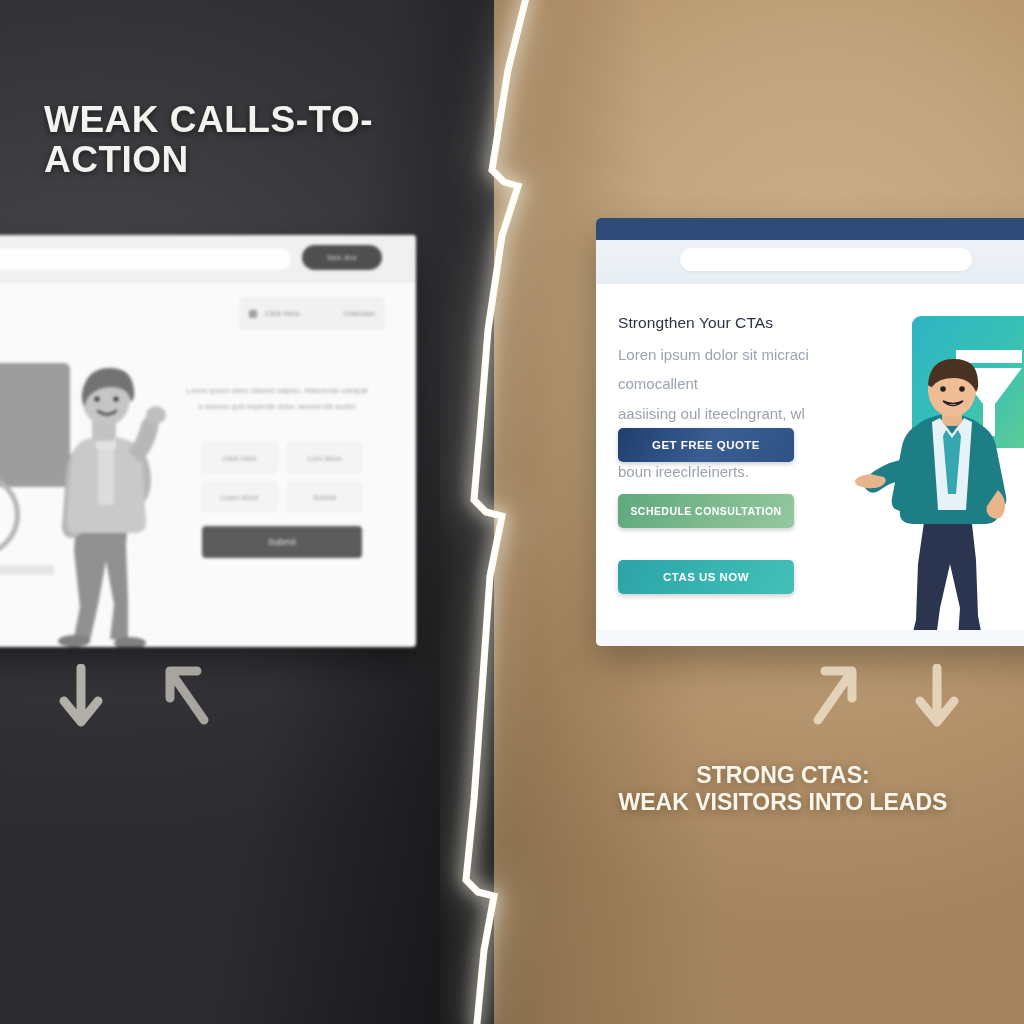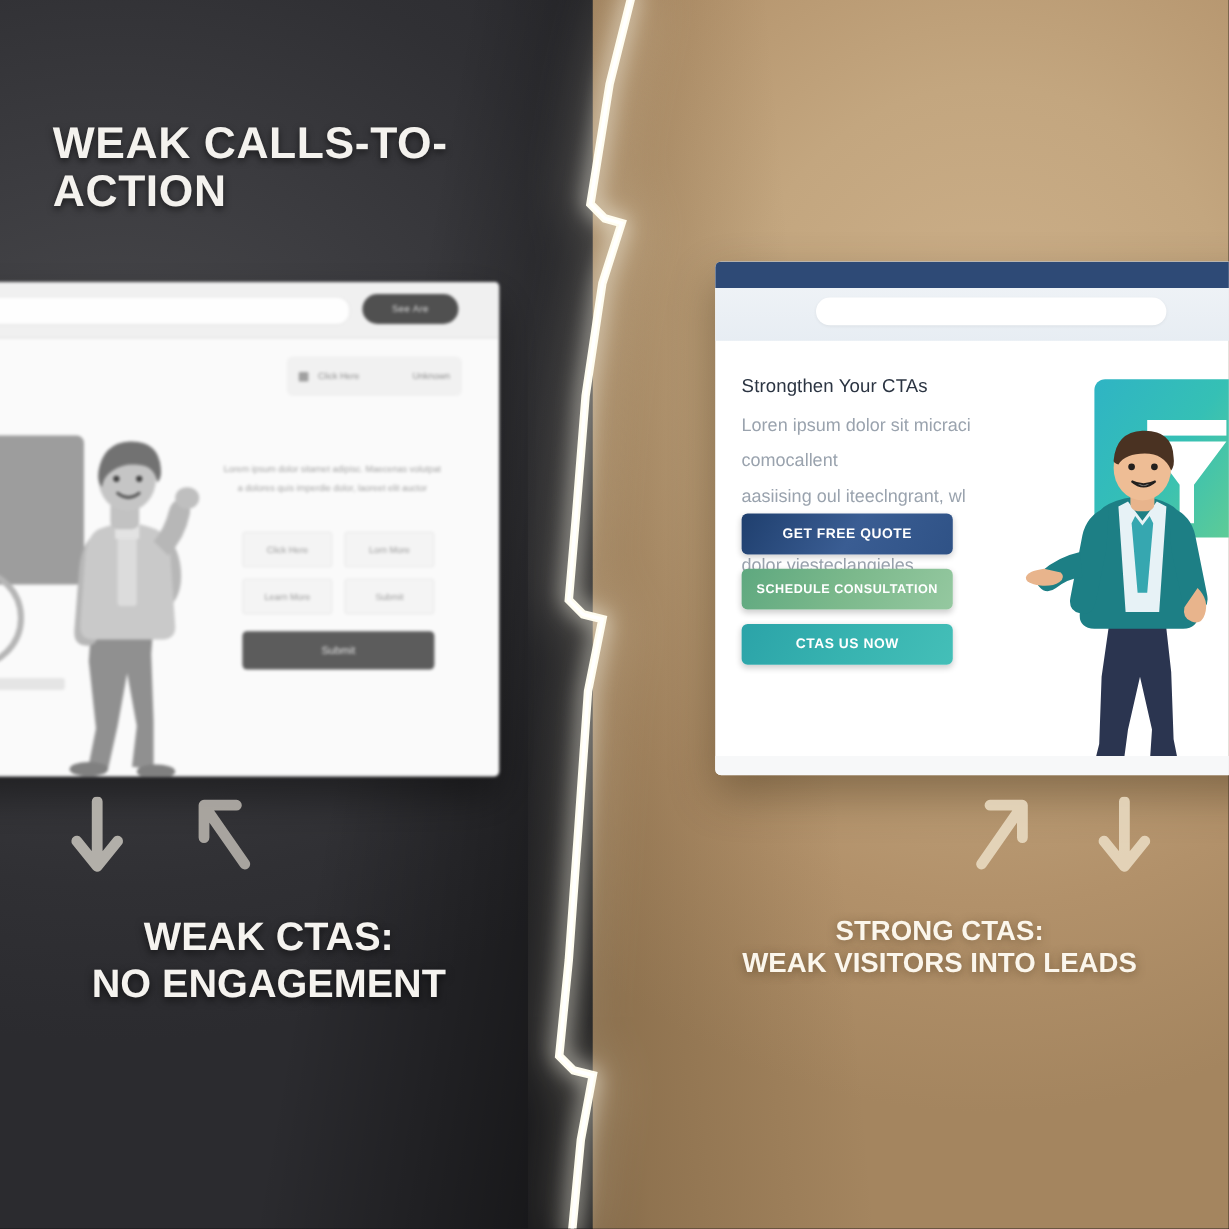--- a/index.html
+++ b/index.html
@@ -155,21 +155,21 @@
   .mr-h2 {
     position:absolute; left:22px; top:96px;
     font-size:15.5px; color:#2b3442; font-weight:400; letter-spacing:0.1px;text-align:right;
   }
   .mr-body {
     position:absolute; left:22px; top:122px; width:236px;
     font-size:15px; color:#9aa3ae; line-height:1.95;
   }
   .mr-ctas { position:absolute; left:22px; top:210px; width:176px; }
   .cta {
-    height:34px; border-radius:5px; margin-bottom:12px;
+    height:34px; border-radius:5px; margin-bottom:32px;
     display:flex; align-items:center; justify-content:center;
     color:#fff; font-size:11.5px; font-weight:600; letter-spacing:0.45px;
     box-shadow:0 2px 5px rgba(0,0,0,0.2);
   }
   .cta-1 { background: linear-gradient(120deg,#1f3f6e 0%, #3a5d93 52%, #2f5286 100%); }
   .cta-2 { background: linear-gradient(120deg,#5ea87f 0%, #7cb98c 50%, #95c8a0 100%); font-size:10.5px; }
   .cta-3 { background: linear-gradient(120deg,#2ba3a8 0%, #37b3b0 50%, #44bfb8 100%); }
   .mr-card {
     position:absolute; left:316px; top:98px; width:152px; height:132px;
     border-radius:9px;
@@ -241,21 +241,21 @@
 
   <div class="mock-right">
     <div class="mr-header"></div>
     <div class="mr-bar"></div>
     <div class="mr-search"></div>
 
     <div class="mr-h2">Strongthen Your CTAs</div>
     <div class="mr-body">
       <div>Loren ipsum dolor sit micraci comocallent</div>
       <div>aasiising oul iteeclngrant, wl ireeclrleinerts</div>
-      <div>dolor viesteclangieles.</div>
+      <div>boun ireeclrleinerts.</div>
     </div>
 
     <div class="mr-card">
       <svg viewBox="0 0 152 132" width="152" height="132">
         <rect x="44" y="34" width="66" height="13" fill="#ffffff"></rect>
         <path d="M44 52 L110 52 L83 88 L83 120 L71 120 L71 88 Z" fill="#ffffff"></path>
       </svg>
     </div>
 
     <div class="mr-chevrons">
@@ -319,22 +319,18 @@
   <svg class="arrow" style="left:160px; top:662px;" width="52" height="64" viewBox="0 0 52 64">
     <path d="M44 58 L12 12 M10 36 L10 9 L37 9" stroke="#bdb9b1" stroke-width="9" fill="none" stroke-linecap="round" stroke-linejoin="round" opacity="0.85"></path>
   </svg>
   <svg class="arrow" style="left:810px; top:662px;" width="52" height="64" viewBox="0 0 52 64">
     <path d="M8 58 L40 12 M15 9 L42 9 L42 36" stroke="#e8d9c0" stroke-width="9" fill="none" stroke-linecap="round" stroke-linejoin="round" opacity="0.9"></path>
   </svg>
   <svg class="arrow" style="left:912px; top:664px;" width="50" height="66" viewBox="0 0 50 66">
     <path d="M25 4 L25 52 M8 37 L25 58 L42 37" stroke="#e8d9c0" stroke-width="9" fill="none" stroke-linecap="round" stroke-linejoin="round" opacity="0.9"></path>
   </svg>
 
-  <div class="cap cap-left">
-    <span>WEAK CTAS:</span>
-    <span class="l2">NO ENGAGEMENT</span>
-  </div>
   <div class="cap cap-right">
     <span>STRONG CTAS:</span>
     <span class="l2">WEAK VISITORS INTO LEADS</span>
   </div>
 
 </div>
 
 </body></html>

